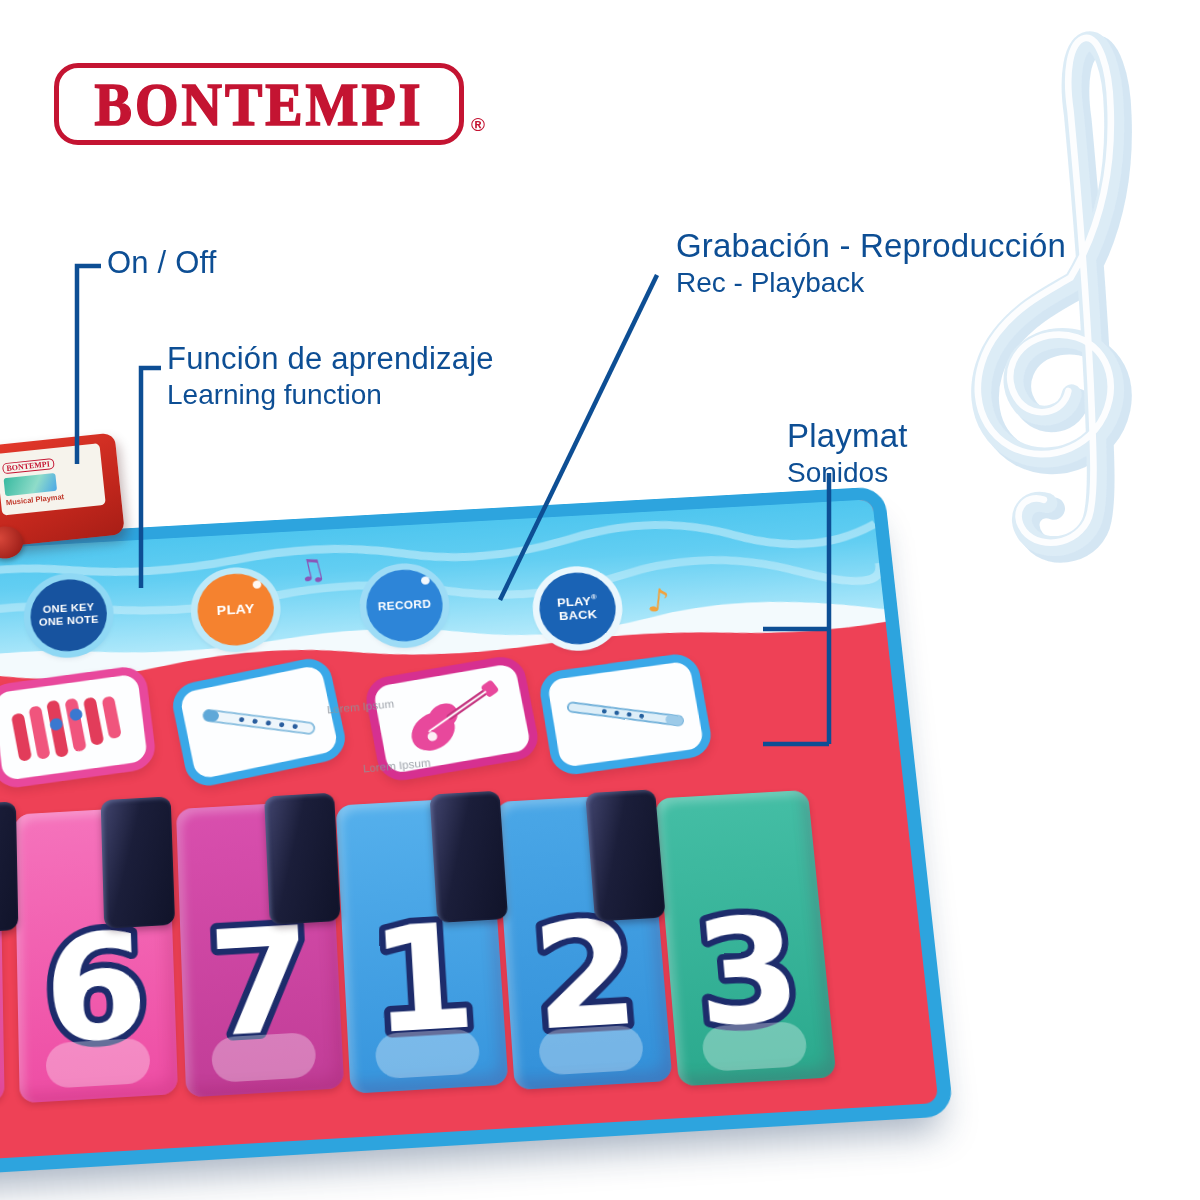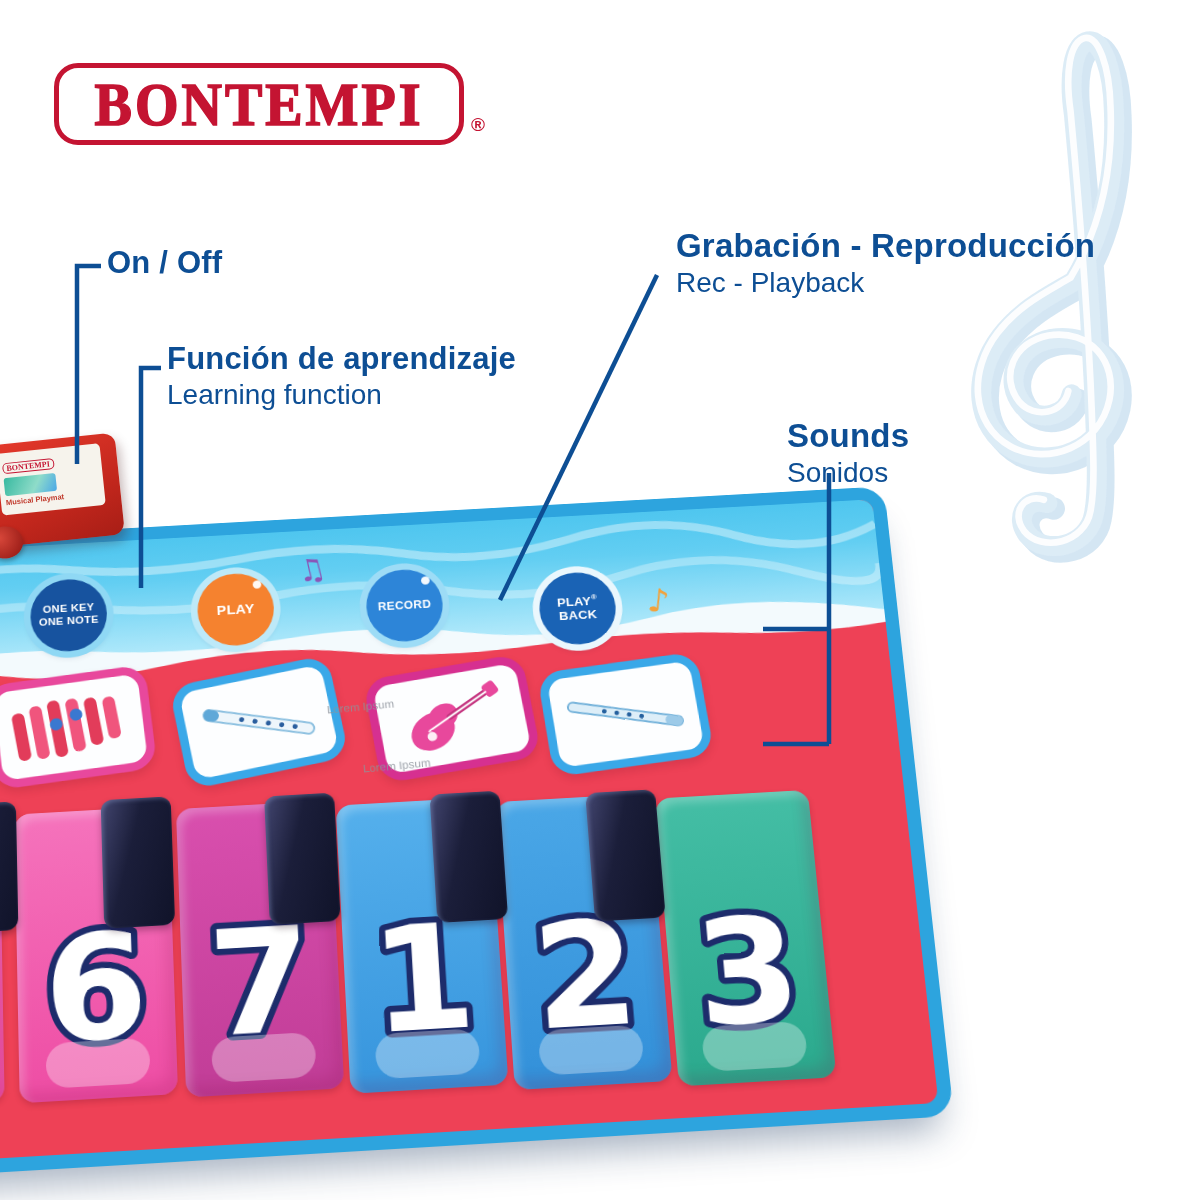--- a/index.html
+++ b/index.html
@@ -8,21 +8,21 @@
 
   
   .clef { position:absolute; left:915px; top:-15px; width:300px; height:555px; z-index:0; opacity:.9; }
 
   
   .logo-box { position:absolute; left:54px; top:40px; width:400px; height:72px; border:5px solid var(--logo,#c41432); border-radius:24px; display:flex; align-items:center; justify-content:center; z-index:2; background:#fff; }
   .logo-text { font-family:"Liberation Serif", serif; font-weight:900; font-size:56px; letter-spacing:3px; color:var(--logo,#c41432); -webkit-text-stroke:1.5px var(--logo,#c41432); transform:scaleY(1.08); }
   .logo-r { position:absolute; right:-26px; bottom:4px; font-size:19px; font-weight:700; color:var(--logo,#c41432); }
 
   
-  .ann-title { font-weight:700; font-size:31px; color:var(--ann,#0d4e94); letter-spacing:.2px; }
+  .ann-title { font-weight:400; font-size:31px; color:var(--ann,#0d4e94); letter-spacing:.2px; }
   .ann-sub { font-weight:400; font-size:28px; color:var(--ann,#0d4e94); margin-top:2px; }
   #ann-onoff { position:absolute; left:107px; top:222px; z-index:2; }
   #ann-learning { position:absolute; left:167px; top:318px; z-index:2; }
   #ann-recording { position:absolute; left:676px; top:204px; z-index:2; }
   #ann-recording .ann-title, #ann-sounds .ann-title { font-size:33px; }
   #ann-sounds { position:absolute; left:787px; top:394px; z-index:2; }
 
   .lines { position:absolute; left:0; top:0; width:1200px; height:1200px; z-index:12; pointer-events:none; }
   .lines path { stroke:var(--ann,#0d4e94); stroke-width:4.5; fill:none; }
 
@@ -94,21 +94,21 @@
     <div class="ann-title">Grabación - Reproducción</div>
     <div class="ann-sub">Rec - Playback</div>
   </div>
 
   <div id="ann-learning">
     <div class="ann-title">Función de aprendizaje</div>
     <div class="ann-sub">Learning function</div>
   </div>
 
   <div id="ann-sounds">
-    <div class="ann-title">Sounds</div>
+    <div class="ann-title">Playmat</div>
     <div class="ann-sub">Sonidos</div>
   </div>
 
   <div class="mat">
     <div class="band-top">
       <svg class="band-waves" viewBox="0 0 975 132" preserveAspectRatio="none">
         <path d="M0 34 Q70 18 150 30 T320 28 T490 32 T660 26 T830 32 T975 28" stroke="rgba(255,255,255,.4)" stroke-width="9" fill="none"></path>
         <path d="M0 78 Q80 60 170 74 T350 72 T530 76 T710 70 T890 76 T975 72" stroke="rgba(255,255,255,.33)" stroke-width="9" fill="none"></path>
       </svg>
     </div>

